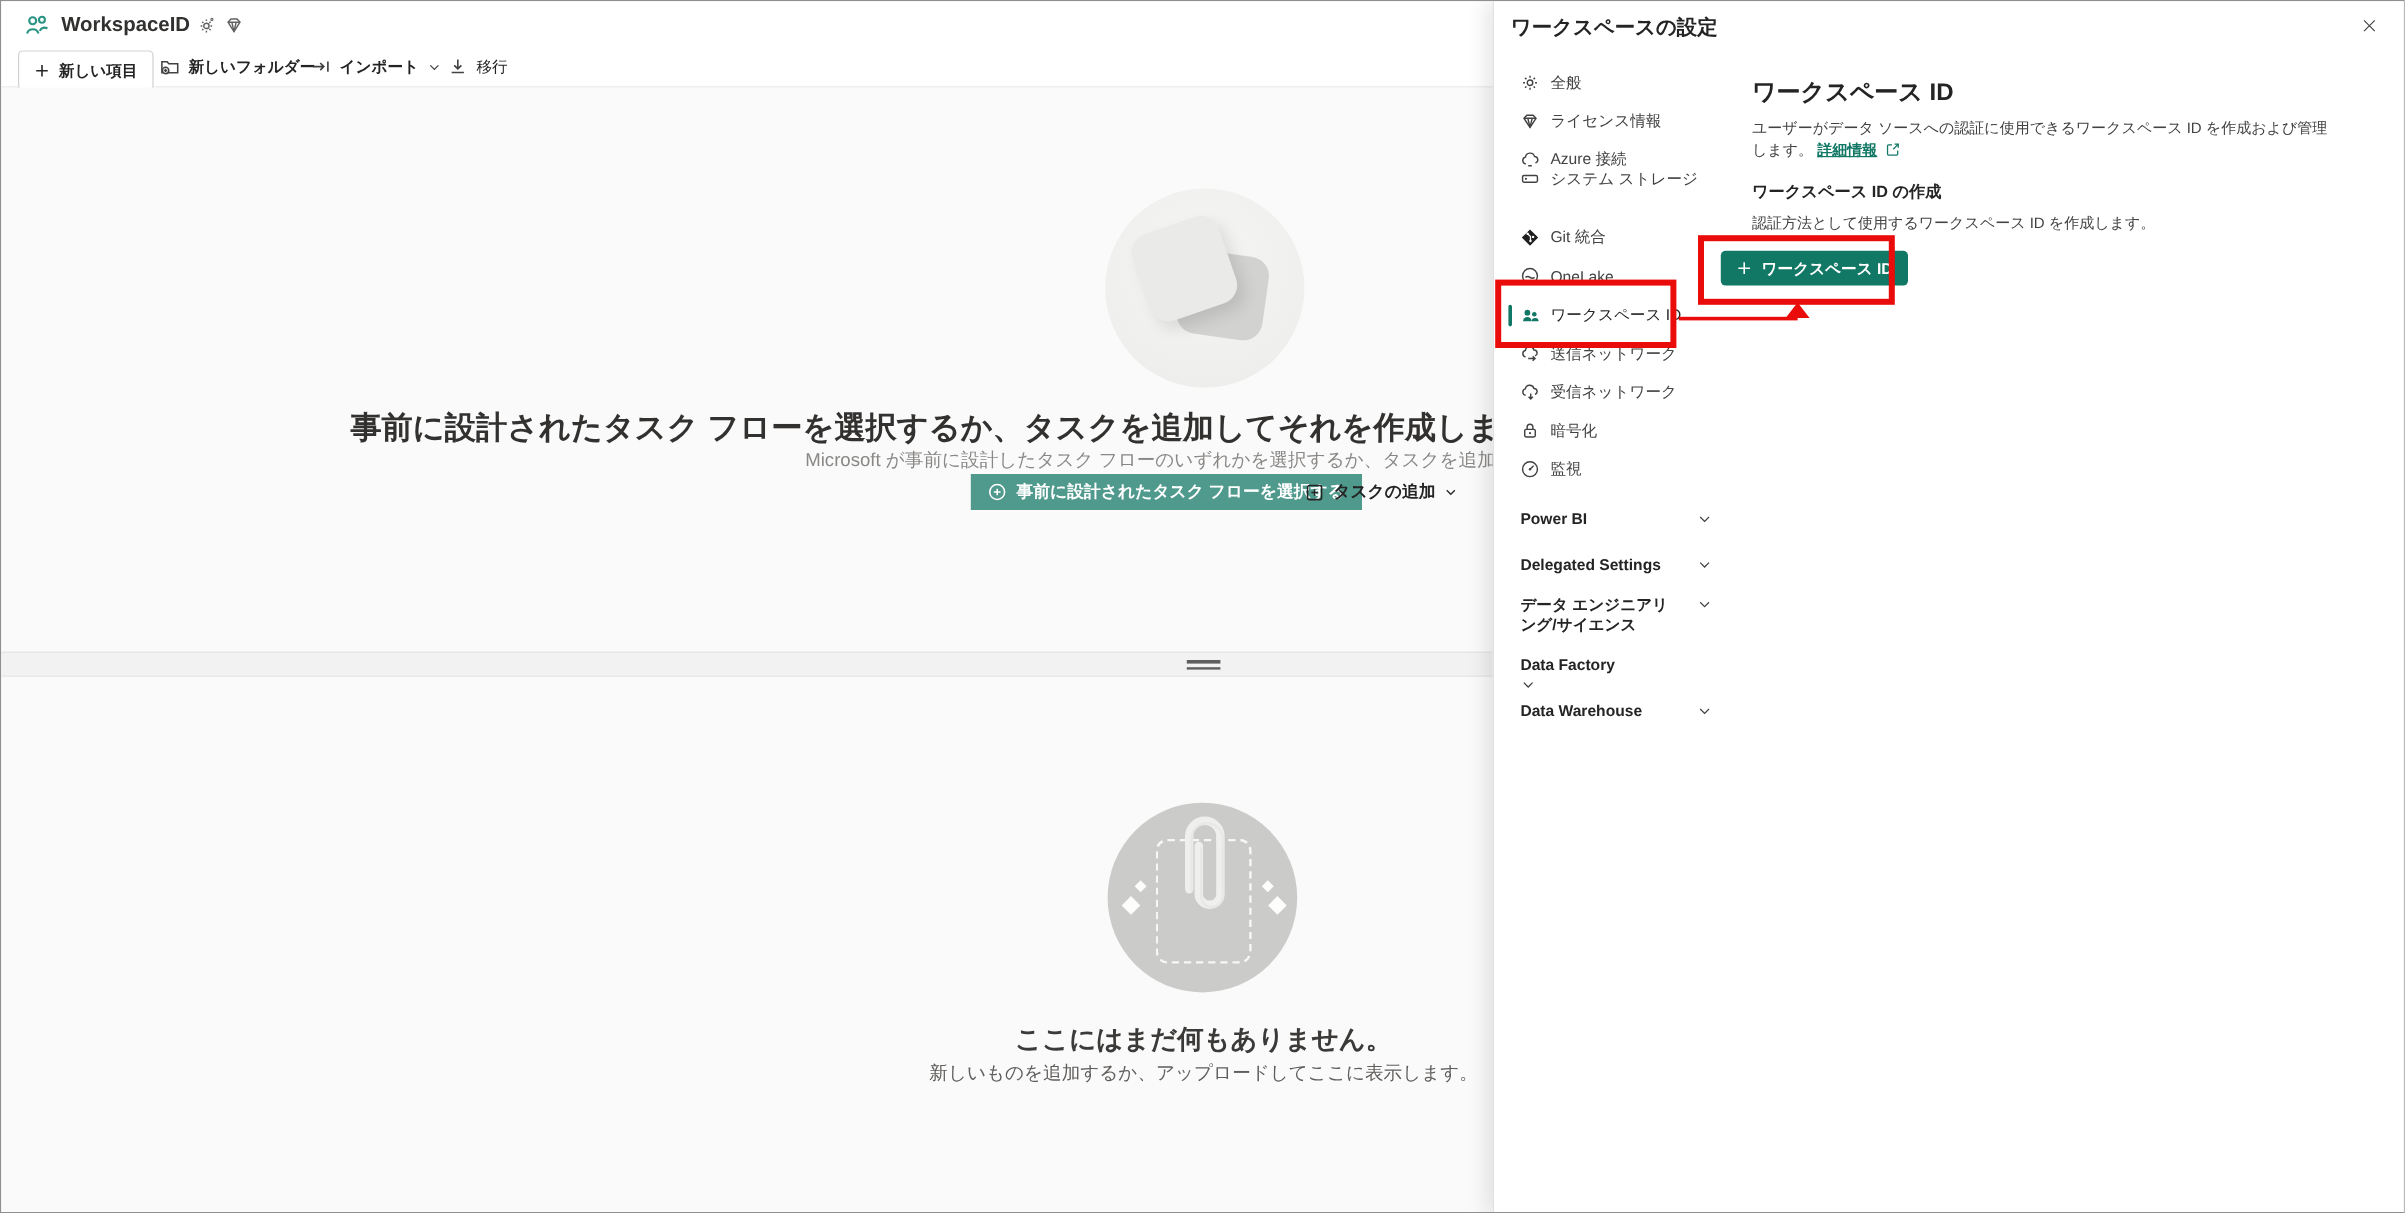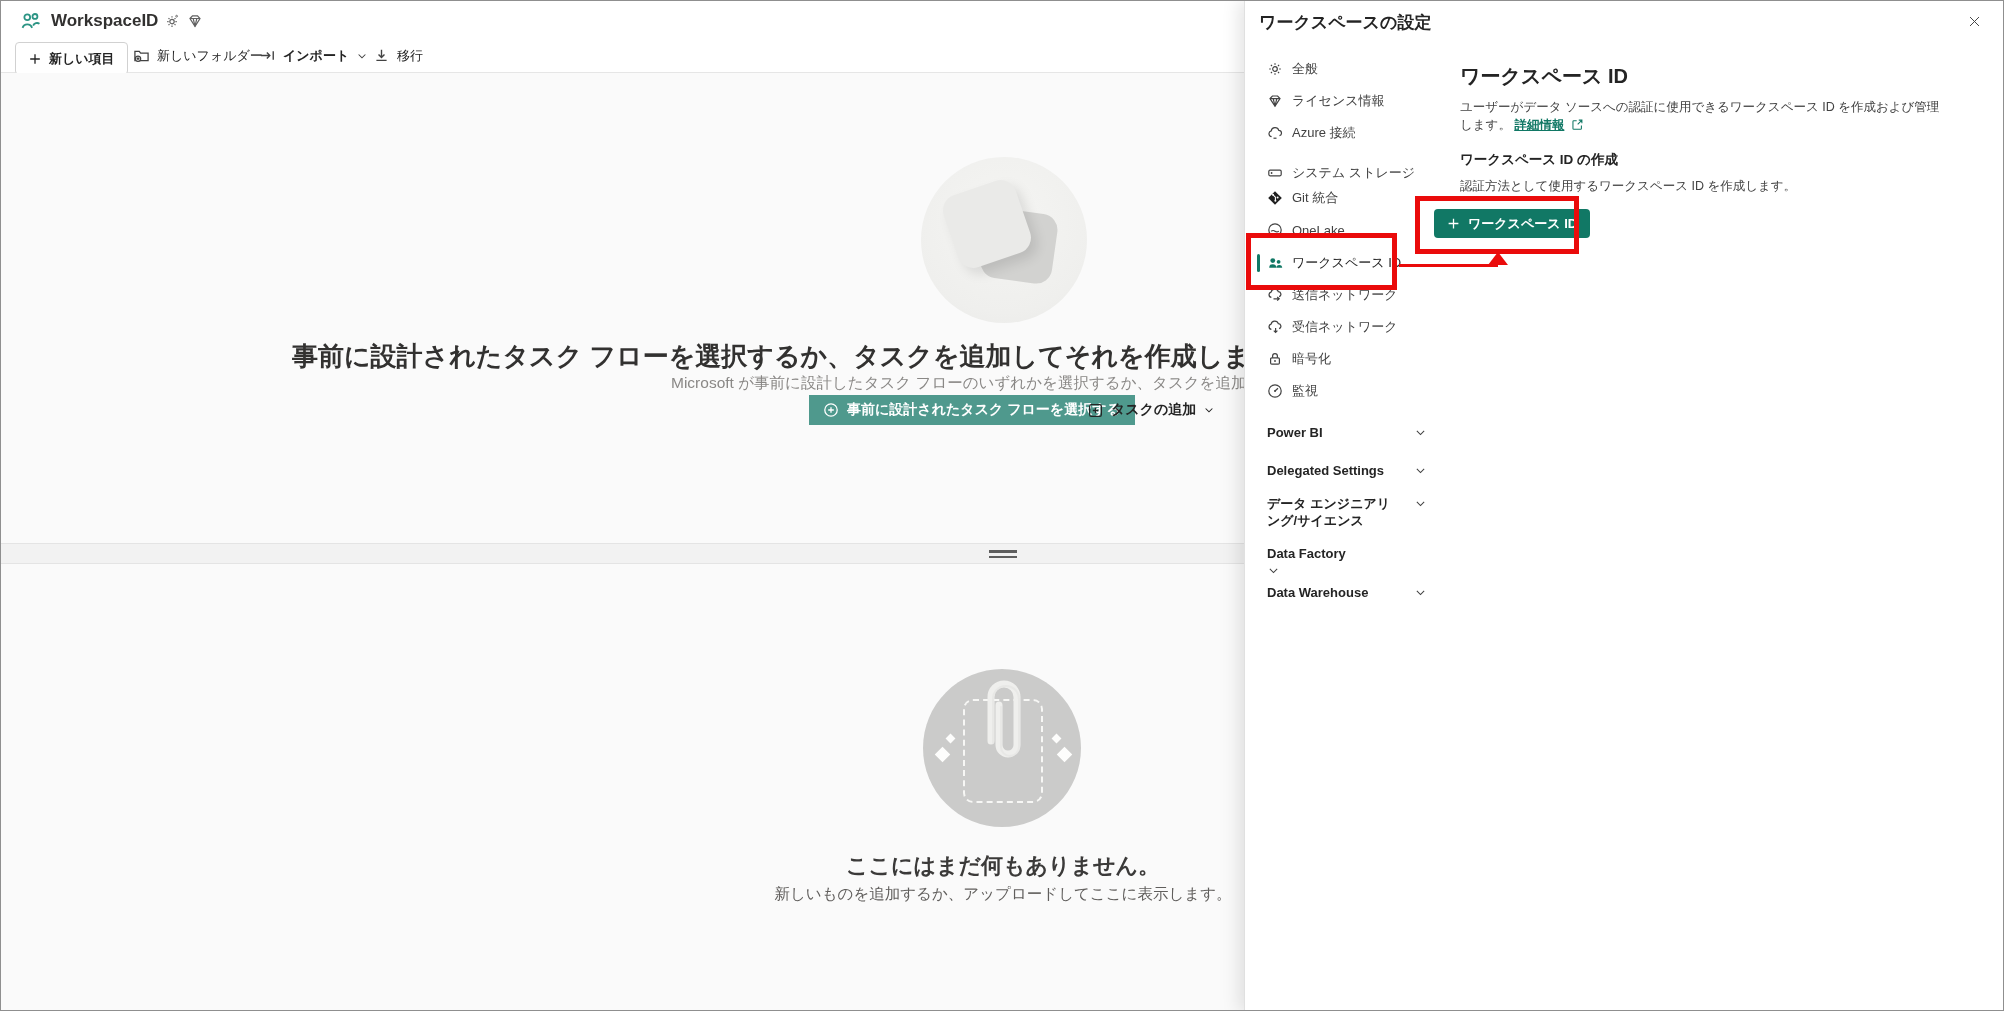--- a/index.html
+++ b/index.html
@@ -114,21 +114,21 @@
     </span>
   </div>
 
   <div class="abs tbar">
     <button class="abs btn-newitem">
       <svg class="ic" width="14" height="14" viewBox="0 0 16 16" fill="none" stroke="#242424" stroke-width="1.5">
           <path d="M8 2.5v11 M2.5 8h11"></path>
         </svg>
       <span>新しい項目</span>
     </button>
-    <div class="abs tb-item" style="left:126px;">
+    <div class="abs tb-item" style="left:126px;font-weight:bold;">
       <svg class="ic" width="17" height="17" viewBox="0 0 16 16" fill="none" stroke="#424242" stroke-width="1.2">
         <path d="M1.8 4.2 h4.1 l1.3 1.6 h7 v7 h-12.4 z"></path>
         <circle cx="4.7" cy="11" r="2.5" fill="#fff"></circle>
           <path d="M4.7 9.7v2.6 M3.4 11h2.6"></path>
       </svg>
       <span>新しいフォルダー</span>
     </div>
     <div class="abs tb-item bold" style="left:252px;">
       <svg class="ic" width="17" height="17" viewBox="0 0 16 16" fill="none" stroke="#424242" stroke-width="1.3">
         <path d="M1.8 8 h8.2 M7.4 5.2 L10.2 8 L7.4 10.8 M13.4 4 v8"></path>
@@ -230,21 +230,21 @@
       <span class="bar"></span>
       <span class="nicon">
         <svg class="ic" width="16" height="16" viewBox="0 0 16 16" fill="none" stroke="#424242" stroke-width="1.2">
           <path d="M4.6 11.6 a2.9 2.9 0 0 1 -.4 -5.7 a3.9 3.9 0 0 1 7.6 -.5 a2.7 2.7 0 0 1 .7 5.3"></path>
           <path d="M6.5 13.2 h3"></path>
         </svg>
       </span>
       <span class="nlabel nowrap">Azure 接続</span>
     </div>
 
-    <div class="abs nav-item" style="top:156px;">
+    <div class="abs nav-item" style="top:132px;">
       <span class="bar"></span>
       <span class="nicon">
         <svg class="ic" width="16" height="16" viewBox="0 0 16 16" fill="none" stroke="#424242" stroke-width="1.2">
           <rect x="1.8" y="5.2" width="12.4" height="5.6" rx="1.2"></rect>
             <circle cx="4.6" cy="8" r="0.9" fill="#424242" stroke="none"></circle>
         </svg>
       </span>
       <span class="nlabel nowrap">システム ストレージ</span>
     </div>
 

